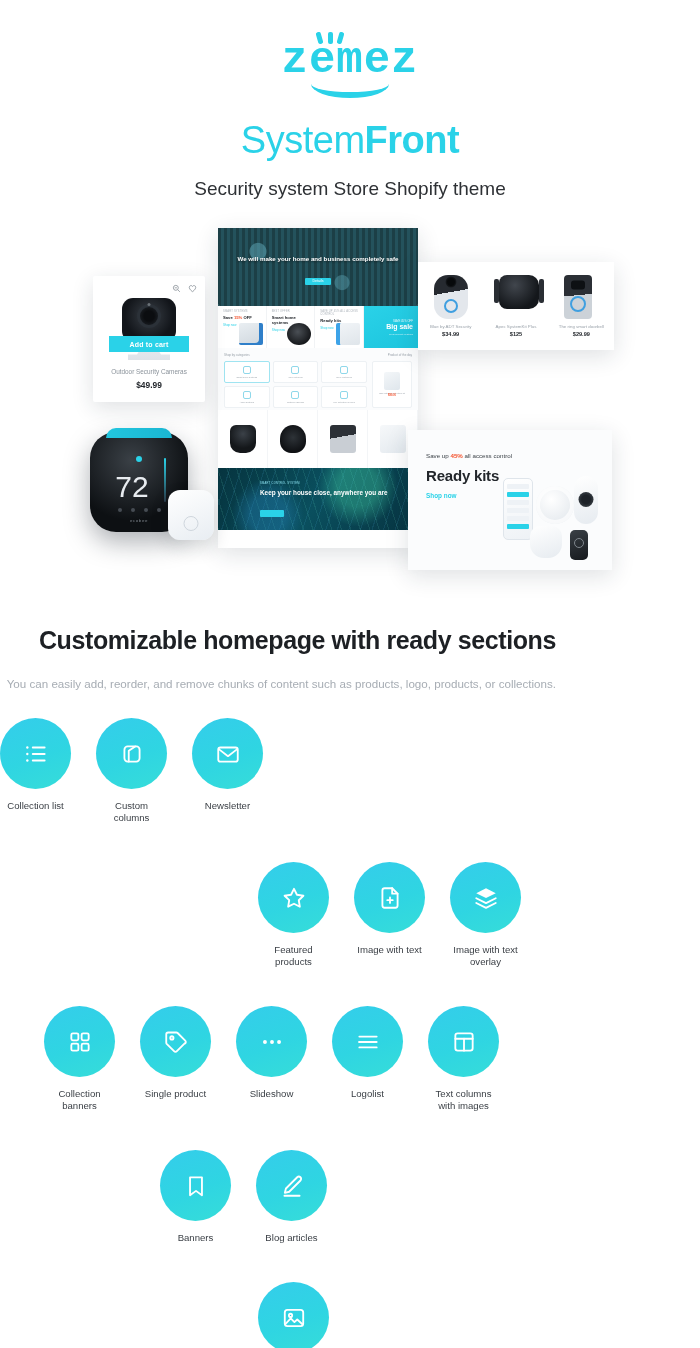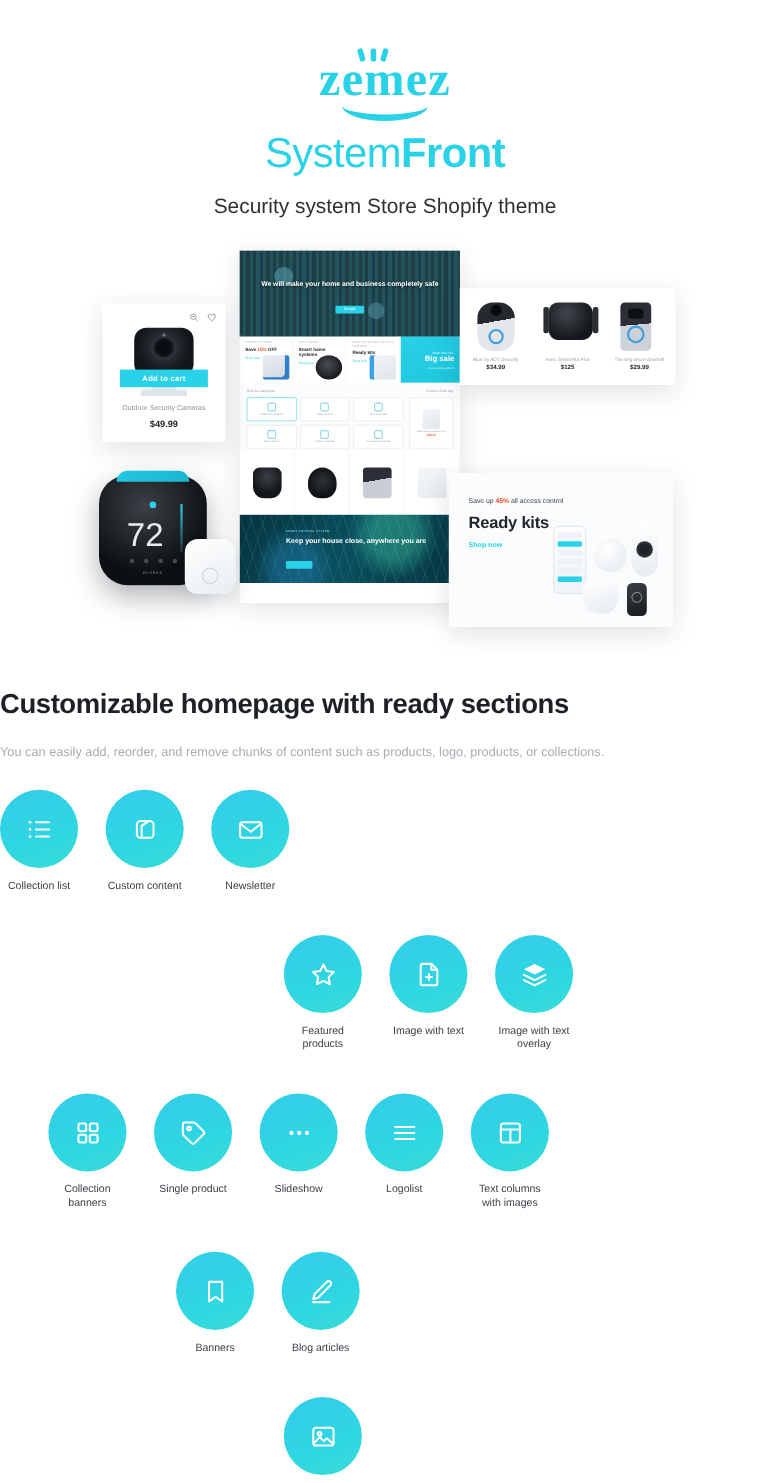--- a/index.html
+++ b/index.html
@@ -13,23 +13,22 @@
   .page { position: relative; width: 700px; height: 1348px; background: #fff; }
 
   
   .logo-wrap {
     position: absolute; top: 38px; left: 0; width: 700px;
     display: flex; flex-direction: column; align-items: center;
   }
   .logo-text {
     font-size: 44px; font-weight: 700; color: #2ad2e8;
     letter-spacing: 1px; line-height: 44px;
-    font-family: Liberation Serif, serif;
+    font-family: Liberation Mono, monospace;
     position: relative;
-    margin-top: 12px;
   }
   .logo-dieresis {
     position: absolute; top: -6px; left: 36px; width: 26px; height: 12px;
     display: flex; justify-content: space-between;
   }
   .logo-dieresis i { display: block; width: 5px; height: 12px; background: #2ad2e8; border-radius: 2px; }
   .logo-dieresis i:nth-child(1) { transform: rotate(-16deg); }
   .logo-dieresis i:nth-child(3) { transform: rotate(16deg); }
   .logo-smile {
     width: 78px; height: 14px; margin-top: 2px;
@@ -234,21 +233,21 @@
   .promo-pir::after { content:""; position:absolute; left:50%; top:16px; transform:translateX(-50%);
            width:15px; height:15px; border-radius:50%; background: radial-gradient(circle,#1d2228 40%, #4b5258); }
   .promo-det { position:absolute; left: 122px; top: 96px; width: 32px; height: 32px;
            background: linear-gradient(160deg,#fff,#e6ebf0); border-radius: 10px 10px 14px 14px; }
   .promo-fob { position:absolute; left: 162px; top: 100px; width: 18px; height: 30px;
            background: linear-gradient(160deg,#3a4046,#16191d); border-radius: 5px; }
   .promo-fob::after { content:""; position:absolute; left:50%; top:8px; transform:translateX(-50%);
            width:8px; height:8px; border-radius:50%; border:1.4px solid #7e858c; }
 
   
-  .sec-head { position: absolute; top: 626px; left: 0; width: 556px; text-align: left; }
+  .sec-head { position: absolute; top: 626px; left: 0; width: 556px; text-align: right; }
   .sec-title { font-size: 25px; color: #1d2024; font-weight: 700; letter-spacing: -.4px; }
   .sec-sub { margin-top: 22px; font-size: 11.6px; color: #a7adb4; }
 
   
   .grid-area { position: absolute; top: 718px; left: 0; width: 700px; }
   .grid-row { display: flex; margin-bottom: 38px; }
   .grid-row.r1 { gap: 25px; }
   .grid-row.r2 { padding-left: 258px; gap: 25px; }
   .grid-row.r3 { padding-left: 44px; gap: 25px; }
   .grid-row.r4 { padding-left: 160px; gap: 25px; }
@@ -479,21 +478,21 @@
         </div>
         <div class="g-label">Collection list</div>
       </div>
       <div class="g-item">
         <div class="g-circle">
           <svg viewBox="0 0 24 24">
               <rect x="5" y="5" width="14" height="14" rx="3"></rect>
               <path d="M9 19V9l6-4"></path>
             </svg>
         </div>
-        <div class="g-label">Custom content</div>
+        <div class="g-label">Custom columns</div>
       </div>
       <div class="g-item">
         <div class="g-circle">
           <svg viewBox="0 0 24 24">
               <rect x="3" y="6" width="18" height="13" rx="2"></rect>
               <path d="M3.5 7.5L12 14l8.5-6.5"></path>
             </svg>
         </div>
         <div class="g-label">Newsletter</div>
       </div>

